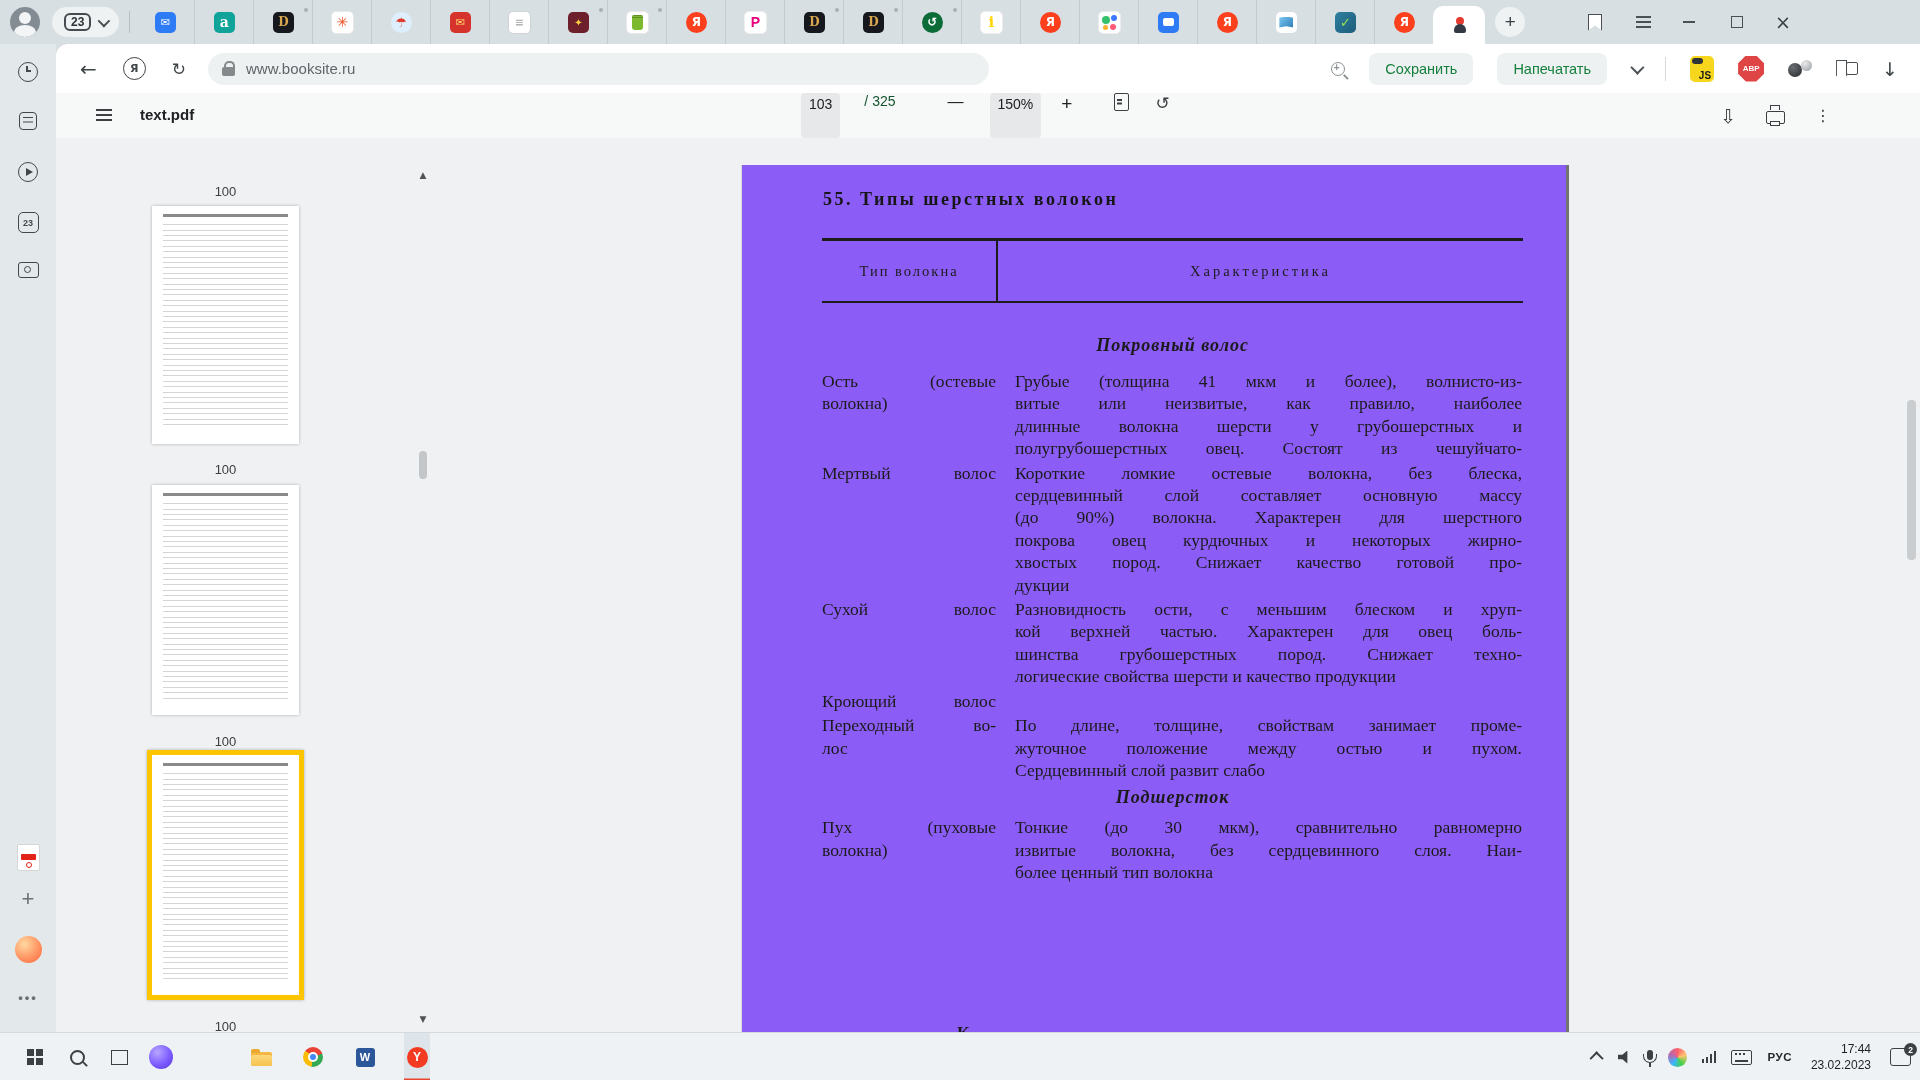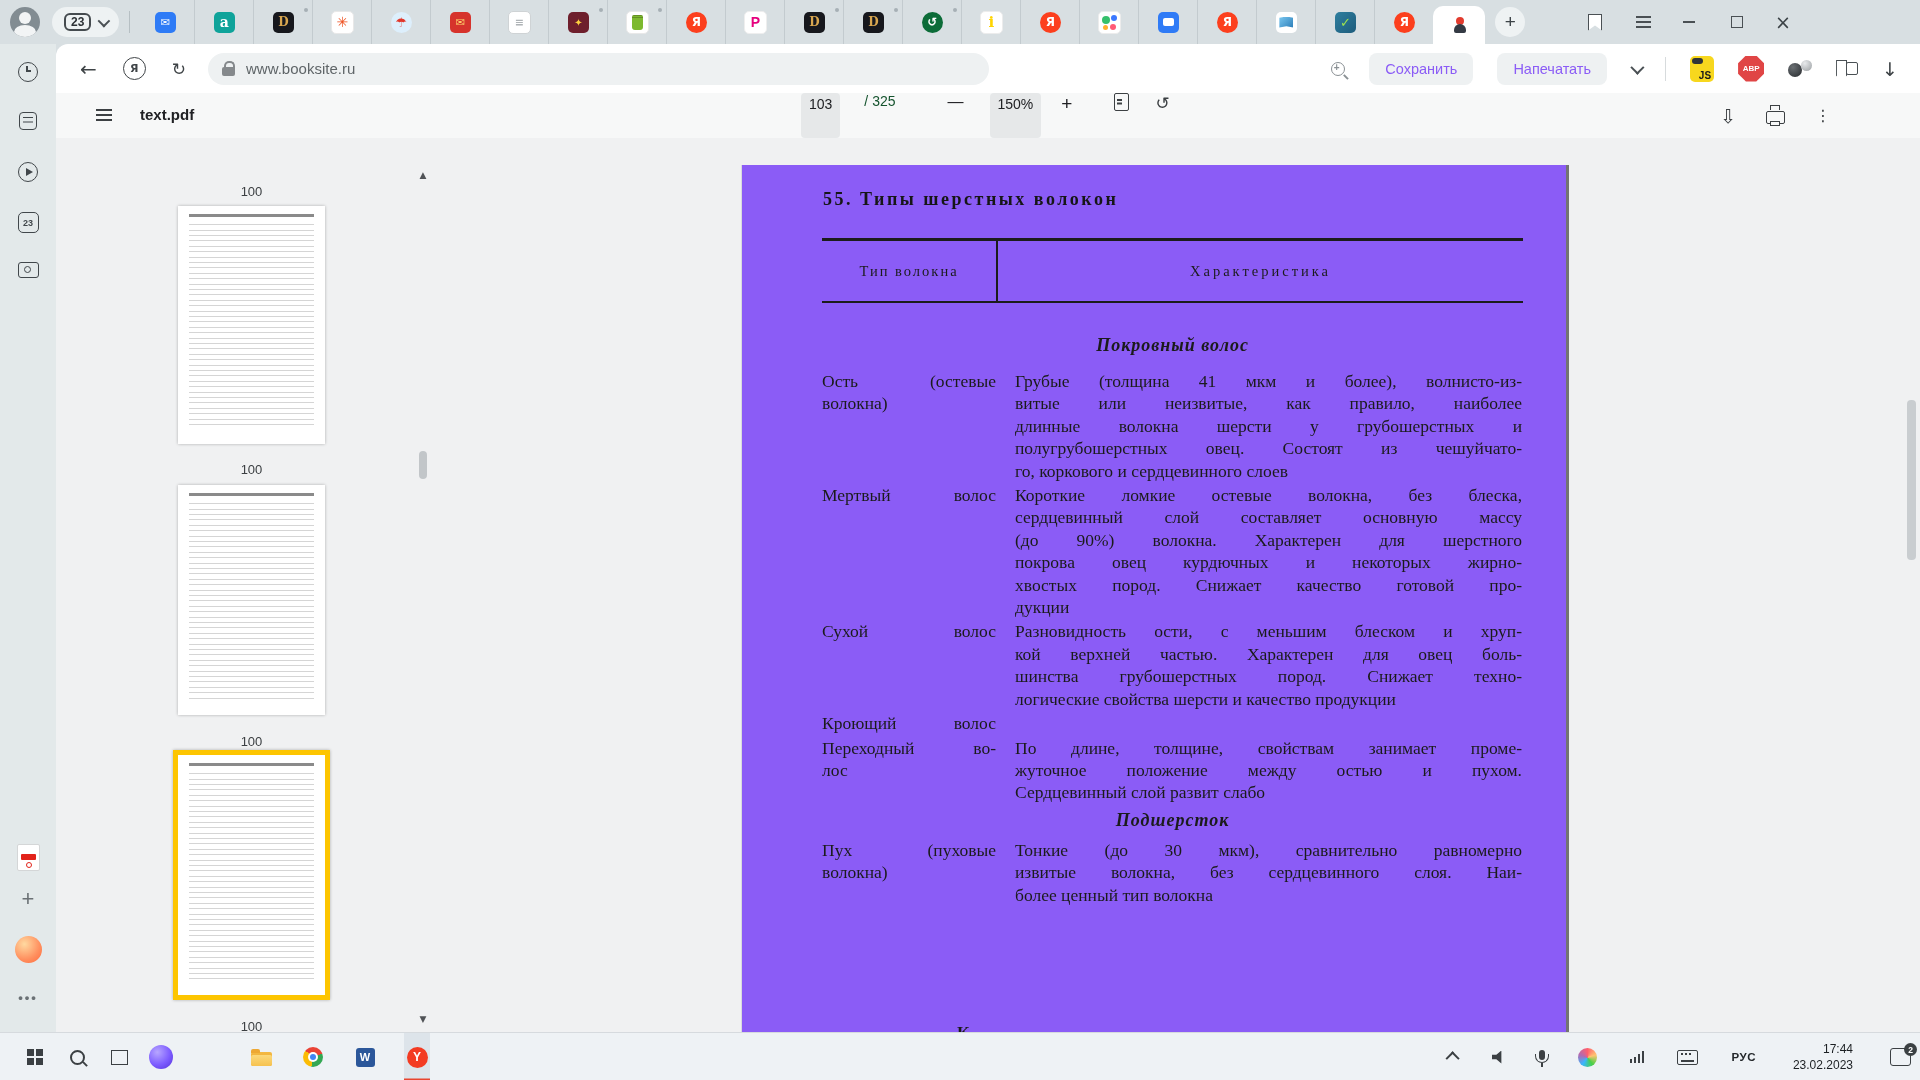--- a/index.html
+++ b/index.html
@@ -59,21 +59,21 @@
   .ic-reload{font:400 17px "DejaVu Sans",sans-serif;color:#3f4447;margin-left:26px;}
   .urlbar{display:flex;align-items:center;gap:10px;background:#eef1f2;border-radius:16px;height:32px;margin-left:22px;width:781px;padding-left:14px;box-sizing:border-box;}
   .ic-lock{position:relative;width:14px;height:16px;}
   .ic-lock::before{content:"";position:absolute;left:2px;top:0;width:7px;height:7px;border:2px solid #85898c;border-bottom:none;border-radius:5px 5px 0 0;}
   .ic-lock::after{content:"";position:absolute;left:0;top:6px;width:13px;height:9px;background:#85898c;border-radius:2px;}
   .urltext{font:400 15px "Liberation Sans",sans-serif;color:#5f6568;}
   .tr-right{position:absolute;right:22px;top:0;height:49px;display:flex;align-items:center;gap:24px;}
   .ic-zoomplus{position:relative;width:12px;height:12px;border:1.8px solid #8a9094;border-radius:50%;}
   .ic-zoomplus::before{content:"";position:absolute;right:-5px;bottom:-3px;width:6px;height:1.8px;background:#8a9094;transform:rotate(45deg);}
   .ic-zoomplus::after{content:"+";position:absolute;left:1.5px;top:-1px;font:700 10px "Liberation Sans",sans-serif;color:#8a9094;}
-  .pillbtn{background:#eef1f2;border-radius:8px;height:32px;display:flex;align-items:center;padding:0 16px;font:400 14.5px "Liberation Sans",sans-serif;color:#8b5cf6;}
+  .pillbtn{background:#eef1f2;border-radius:8px;height:32px;display:flex;align-items:center;padding:0 16px;font:400 14.5px "Liberation Sans",sans-serif;color:#15803d;}
   .chev-d{width:8px;height:8px;border-right:2px solid #4a5054;border-bottom:2px solid #4a5054;transform:rotate(45deg) translateY(-2px);}
   .tsep{width:1px;height:24px;background:#d7dbdd;}
   .jsb{position:relative;width:24px;height:26px;background:#f7d71e;border-radius:5px;display:flex;align-items:flex-end;justify-content:flex-end;font:800 10px "Liberation Sans",sans-serif;color:#17181a;padding:0 3px 1px 0;box-sizing:border-box;}
   .jsb i{position:absolute;left:2px;top:2px;width:11px;height:6px;background:#2f3338;border-radius:3px;}
   .abp{width:26px;height:26px;background:#e04545;clip-path:polygon(30% 0,70% 0,100% 30%,100% 70%,70% 100%,30% 100%,0 70%,0 30%);display:flex;align-items:center;justify-content:center;font:800 8px "Liberation Sans",sans-serif;color:#fff;}
   .ic-spheres{position:relative;width:24px;height:18px;}
   .ic-spheres::after{content:"";position:absolute;right:0;top:0;width:11px;height:11px;border-radius:50%;background:radial-gradient(circle at 35% 30%,#e8eaec,#9a9ea1);}
   .ic-spheres::before{content:"";position:absolute;left:0;top:3px;width:14px;height:14px;border-radius:50%;background:radial-gradient(circle at 35% 30%,#6a6f73,#26292c);}
   .ic-collections{position:relative;width:22px;height:18px;}
   .ic-collections::before{content:"";position:absolute;left:0;top:0;width:9px;height:15px;border:1.8px solid #4a5054;clip-path:polygon(0 0,100% 0,100% 100%,50% 68%,0 100%);}
@@ -94,21 +94,21 @@
   .ic-rot{font:400 17px "DejaVu Sans",sans-serif;color:#3c4043;}
   .pb-right{position:absolute;left:1664px;top:0;height:45px;display:flex;align-items:center;gap:30px;}
   .ic-pdl{font:400 19px "DejaVu Sans",sans-serif;color:#3c4043;}
   .ic-print{position:relative;width:17px;height:11px;border:1.8px solid #3c4043;border-radius:2px;margin-top:4px;}
   .ic-print::before{content:"";position:absolute;left:3px;top:-7px;width:8px;height:4px;border:1.8px solid #3c4043;border-bottom:none;}
   .ic-print::after{content:"";position:absolute;left:3px;bottom:-3px;width:8px;height:3px;background:#f7f8f8;border:1.8px solid #3c4043;}
   .ic-vdots{font:400 16px "DejaVu Sans",sans-serif;color:#3c4043;letter-spacing:0;}
 
   
   .content{position:absolute;left:56px;top:138px;width:1864px;height:894px;background:#f0f1f2;overflow:hidden;}
-  .thumbpanel{position:absolute;left:122px;top:0;width:127px;height:894px;}
+  .thumbpanel{position:absolute;left:96px;top:0;width:127px;height:894px;}
   .th-label{position:absolute;left:0;width:147px;text-align:center;font:400 13px "Liberation Sans",sans-serif;color:#3c4043;}
   .thumb{position:absolute;left:0;width:147px;background:#ffffff;box-shadow:0 0 3px rgba(0,0,0,.28);}
   .thumb .scan{position:absolute;inset:16px 11px;background:repeating-linear-gradient(180deg,transparent 0 2.2px,#c7c7c7 2.2px 3.2px,transparent 3.2px 5.4px);opacity:.75;}
   .thumb .scanhead{position:absolute;left:11px;right:11px;top:8px;height:3px;background:#8a8a8a;}
   .thumb.current{border:5px solid #fdc500;margin-left:-5px;margin-top:-5px;}
   .thscroll{position:absolute;left:360px;top:8px;width:14px;height:878px;}
   .tharrow{position:absolute;left:0;width:14px;text-align:center;font:400 9px "DejaVu Sans",sans-serif;color:#505357;}
   .ththumb{position:absolute;left:3px;width:8px;border-radius:4px;background:#c2c6c9;}
   .mainscroll{position:absolute;right:3px;top:0;width:11px;height:894px;}
   .msthumb{position:absolute;left:1px;width:9px;border-radius:4px;background:#c9cdd0;}
@@ -145,21 +145,21 @@
   .tb-alice{width:24px;height:24px;border-radius:50%;background:radial-gradient(circle at 35% 30%,#b7a6ff,#7d5cff 55%,#5433d8);}
   .tb-folder{position:relative;width:21px;height:14px;background:linear-gradient(#f4b942,#eda833);border-radius:2px;margin-top:3px;}
   .tb-folder::before{content:"";position:absolute;left:0;top:-3px;width:9px;height:4px;background:#eda833;border-radius:2px 2px 0 0;}
   .tb-folder::after{content:"";position:absolute;left:0;right:0;top:3px;bottom:0;background:linear-gradient(#fbd97c,#f6c24f);border-radius:2px;}
   .tb-chrome{position:relative;width:20px;height:20px;border-radius:50%;background:conic-gradient(from -50deg,#ea4335 0 120deg,#34a853 120deg 240deg,#fbbc05 240deg 360deg);}
   .tb-chrome::before{content:"";position:absolute;left:5px;top:5px;width:10px;height:10px;border-radius:50%;background:#fff;}
   .tb-chrome::after{content:"";position:absolute;left:7px;top:7px;width:6px;height:6px;border-radius:50%;background:#4285f4;}
   .tb-word{width:19px;height:19px;background:#2b579a;border-radius:3px;display:flex;align-items:center;justify-content:center;font:700 11px "Liberation Sans",sans-serif;color:#fff;}
   .tb-ya{width:21px;height:21px;border-radius:50%;background:#f33b22;display:flex;align-items:center;justify-content:center;font:700 12px "Liberation Sans",sans-serif;color:#fff;}
   .tbi.active-app{background:#dde4ea;box-shadow:inset 0 -2.5px 0 #e8442e;}
-  .tb-tray{position:absolute;right:6px;top:0;height:48px;display:flex;align-items:center;gap:27px;}
+  .tb-tray{position:absolute;right:6px;top:0;height:48px;display:flex;align-items:center;gap:9px;}
   .tri{height:48px;display:flex;align-items:center;justify-content:center;padding:0 3px;position:relative;}
   .tb-chevup{width:8px;height:8px;border-left:2px solid #3b4043;border-top:2px solid #3b4043;transform:rotate(45deg) translateY(2px);}
   .tb-speaker{width:14px;height:13px;background:#3b4043;clip-path:polygon(0 32%,34% 32%,70% 0,70% 100%,34% 68%,0 68%);}
   .tb-mic{position:relative;width:6px;height:10px;background:#3b4043;border-radius:3px;margin-bottom:5px;}
   .tb-mic::before{content:"";position:absolute;left:-4px;top:4px;width:12px;height:8px;border:1.8px solid #3b4043;border-top:none;border-radius:0 0 8px 8px;}
   .tb-mic::after{content:"";position:absolute;left:2px;bottom:-7px;width:2px;height:4px;background:#3b4043;}
   .tb-disk{width:19px;height:19px;border-radius:50%;background:conic-gradient(#ff5f6d,#ffc371,#47d147,#38b6ff,#b06ab3,#ff5f6d);}
   .tb-net{display:flex;align-items:flex-end;gap:1.5px;height:12px;}
   .tb-net b{width:2.6px;background:#3b4043;display:block;}
   .tb-kbd{position:relative;width:19px;height:13px;border:1.8px solid #3b4043;border-radius:2px;}
@@ -410,21 +410,20 @@
                 <div class="term">
                   <div class="tl jl">Ость (остевые</div>
                   <div class="tl">волокна)</div>
                 </div>
                 <div class="tgap"></div>
                 <div class="desc">
                   <div class="tl jl">Грубые (толщина 41 мкм и более), волнисто-из-</div>
                   <div class="tl jl">витые или неизвитые, как правило, наиболее</div>
                   <div class="tl jl">длинные волокна шерсти у грубошерстных и</div>
                   <div class="tl jl">полугрубошерстных овец. Состоят из чешуйчато-</div>
-                  <div class="tl">го, коркового и сердцевинного слоев</div>
                 </div>
               </div>
               <div class="trow">
                 <div class="term">
                   <div class="tl jl">Мертвый волос</div>
                 </div>
                 <div class="tgap"></div>
                 <div class="desc">
                   <div class="tl jl">Короткие ломкие остевые волокна, без блеска,</div>
                   <div class="tl jl">сердцевинный слой составляет основную массу</div>

